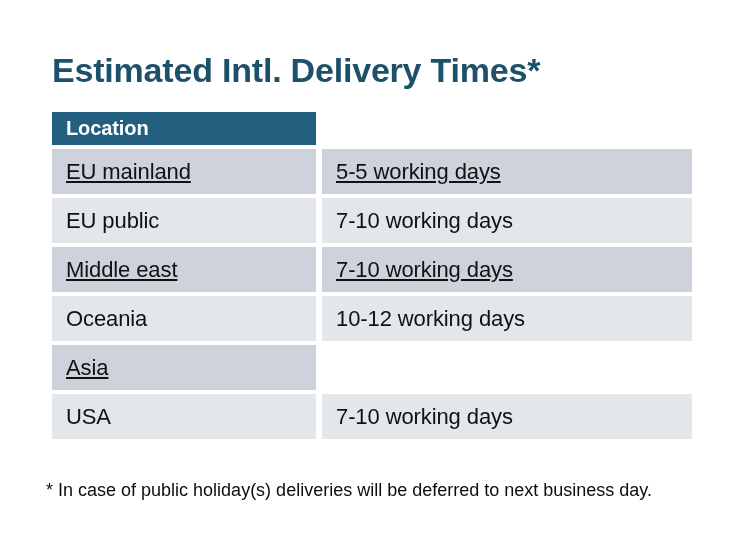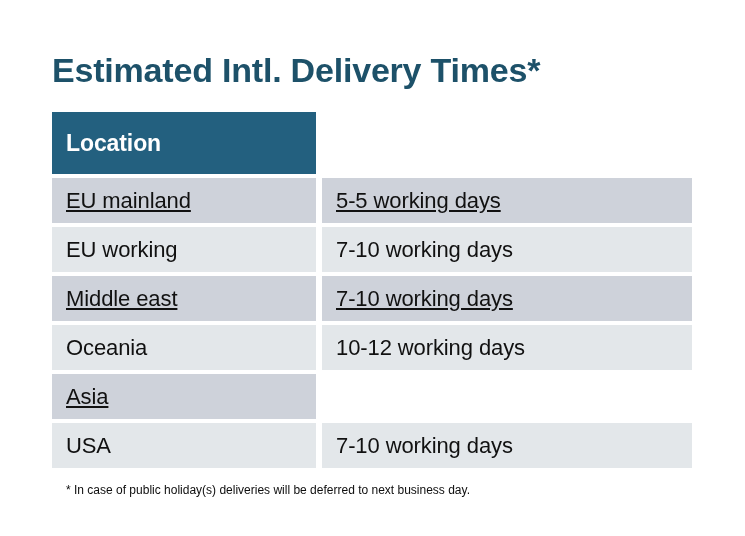--- a/index.html
+++ b/index.html
@@ -65,24 +65,24 @@
     width: 264px;
     flex: 0 0 264px;
   }
   .col-delivery {
     width: 370px;
     flex: 0 0 370px;
   }
 
   
   .header-row .cell {
-    height: 62px;
+    height: 33px;
     background: #23607f;
     color: #ffffff;
-    font-size: 23px;
+    font-size: 20px;
     font-weight: bold;
     letter-spacing: -0.1px;
   }
 
   
   .body-row .cell {
     height: 45px;
     color: #111111;
     font-size: 22px;
     font-weight: normal;
@@ -92,23 +92,23 @@
     background: #ced2da;
     text-decoration: underline;
   }
   .body-row.shade-light .cell {
     background: #e3e7ea;
   }
 
   
   .footnote {
     position: absolute;
-    left: 66px;
+    left: 46px;
     top: 480px;
-    font-size: 12px;
+    font-size: 18px;
     line-height: 20px;
     color: #0d0d0d;
     white-space: nowrap;
   }
 </style>
 </head>
 <body>
 
 <div class="page">
 
@@ -119,21 +119,21 @@
     <div class="row header-row">
       <div class="cell col-location">Location</div>
     </div>
 
     <div class="row body-row shade-dark">
       <div class="cell col-location">EU mainland</div>
       <div class="cell col-delivery">5-5 working days</div>
     </div>
 
     <div class="row body-row shade-light">
-      <div class="cell col-location">EU working</div>
+      <div class="cell col-location">EU public</div>
       <div class="cell col-delivery">7-10 working days</div>
     </div>
 
     <div class="row body-row shade-dark">
       <div class="cell col-location">Middle east</div>
       <div class="cell col-delivery">7-10 working days</div>
     </div>
 
     <div class="row body-row shade-light">
       <div class="cell col-location">Oceania</div>

